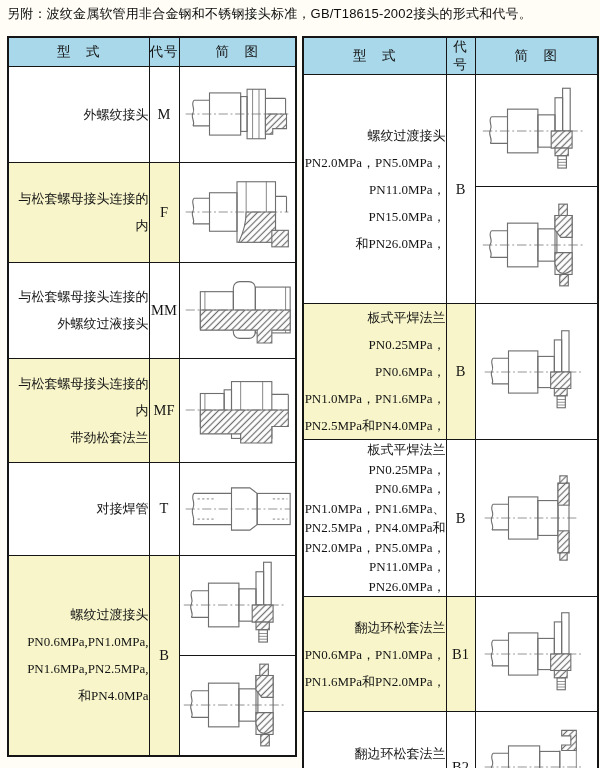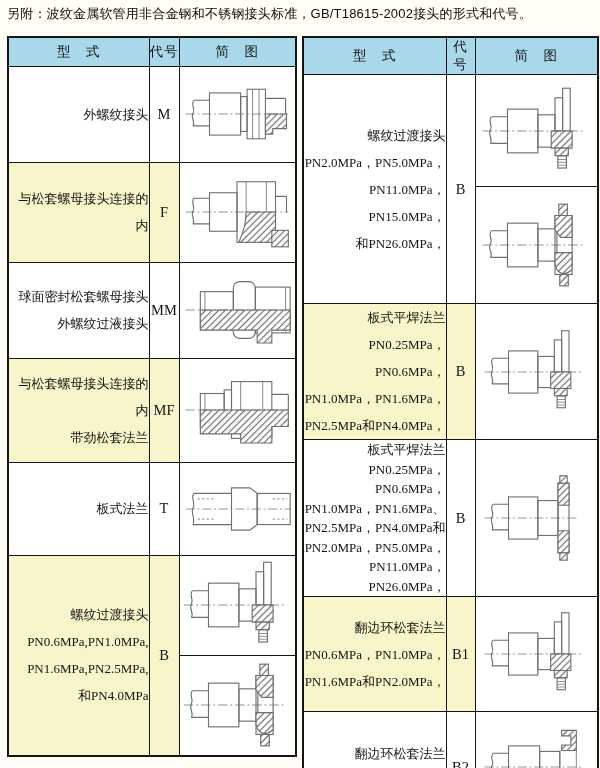--- a/index.html
+++ b/index.html
@@ -199,41 +199,41 @@
     <tr style="height:100px">
       <td class="type hl">与松套螺母接头连接的内</td>
       <td class="code hl">F</td>
       <td class="diag">
         <svg class="dsvg" viewBox="0 0 120 96">
               <use href="#sym-f" xlink:href="#sym-f"></use>
             </svg>
       </td>
     </tr>
     <tr style="height:96px">
-      <td class="type">球面密封松套螺母接头
+      <td class="type">与松套螺母接头连接的
 外螺纹过液接头</td>
       <td class="code">MM</td>
       <td class="diag">
         <svg class="dsvg" viewBox="0 0 120 96">
               <use href="#sym-mm" xlink:href="#sym-mm"></use>
             </svg>
       </td>
     </tr>
     <tr style="height:104px">
       <td class="type hl">与松套螺母接头连接的内
 带劲松套法兰</td>
       <td class="code hl">MF</td>
       <td class="diag">
         <svg class="dsvg" viewBox="0 0 120 96">
               <use href="#sym-mf" xlink:href="#sym-mf"></use>
             </svg>
       </td>
     </tr>
     <tr style="height:93px">
-      <td class="type">板式法兰</td>
+      <td class="type">对接焊管</td>
       <td class="code">T</td>
       <td class="diag">
         <svg class="dsvg" viewBox="0 0 120 96">
               <use href="#sym-t" xlink:href="#sym-t"></use>
             </svg>
       </td>
     </tr>
     <tr style="height:100px">
       <td class="type hl" rowspan="2">螺纹过渡接头
 PN0.6MPa,PN1.0MPa,

